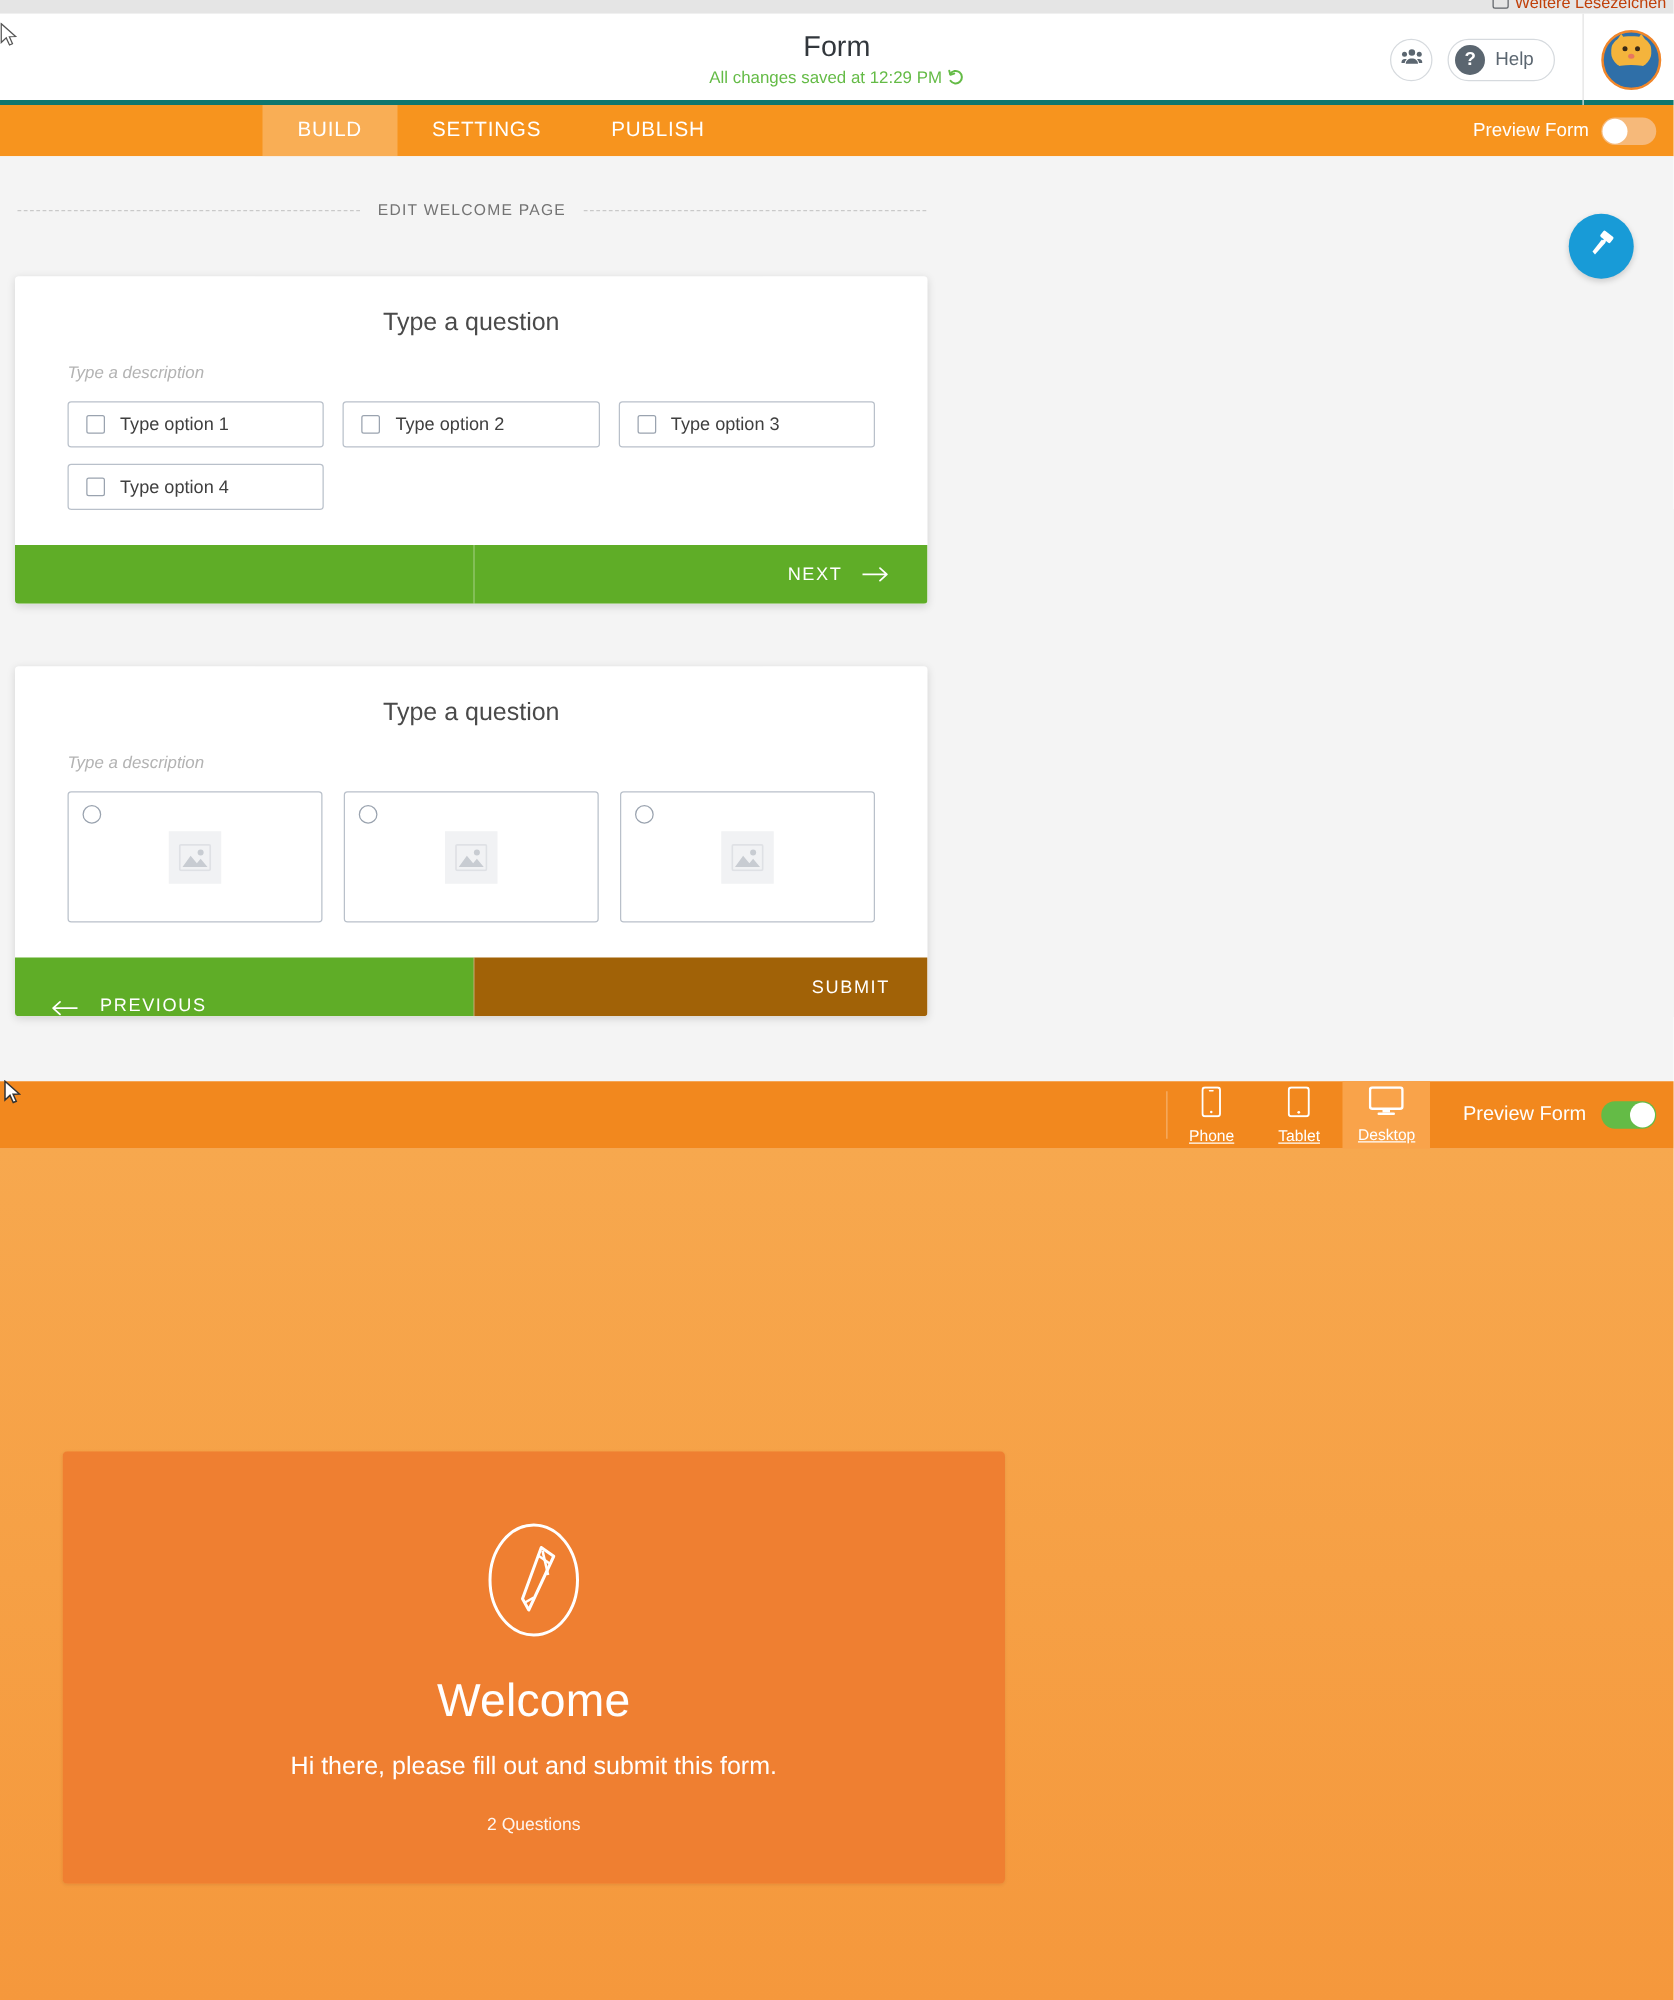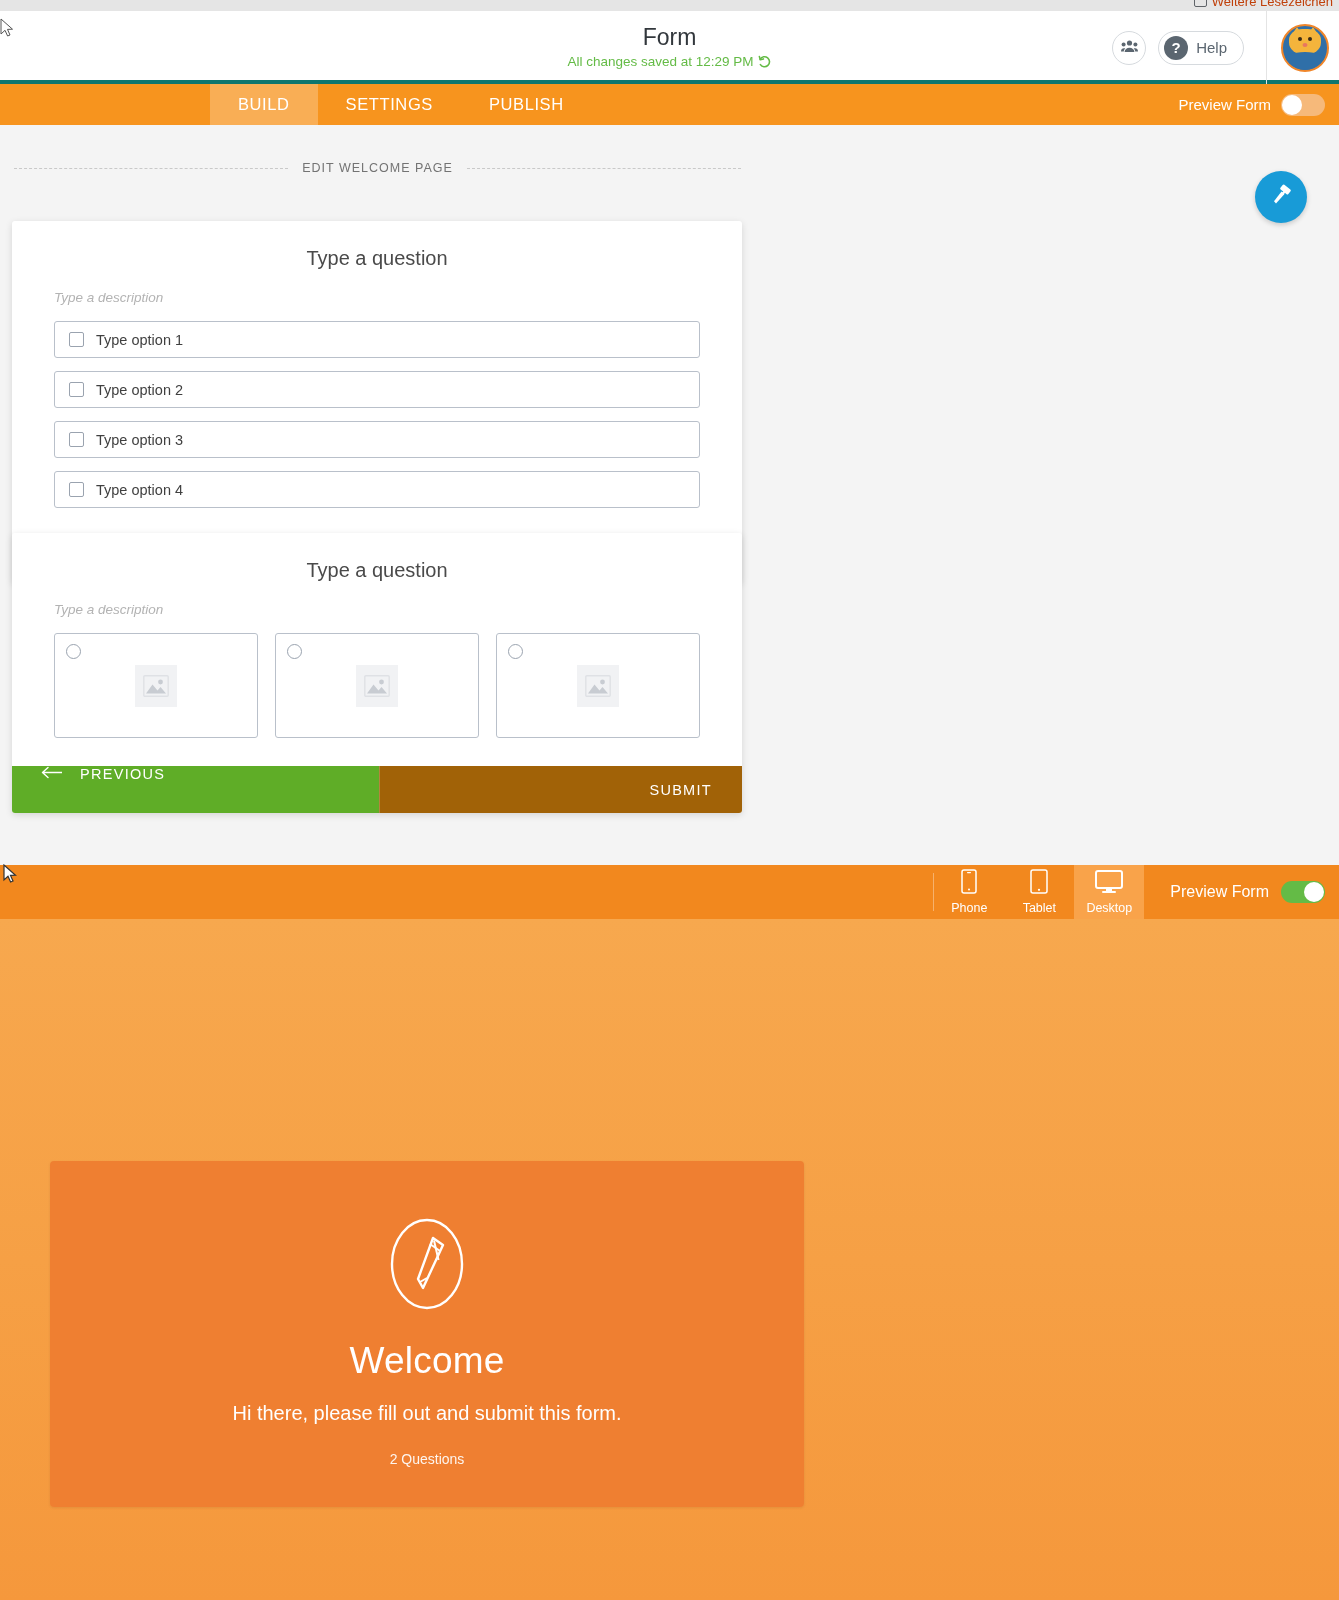--- a/index.html
+++ b/index.html
@@ -144,21 +144,21 @@
 
   .qcard-body { padding: 26px 42px 28px 42px; }
   .q-title {
     text-align: center; font-size: 20px; color: #4a4a4a; font-weight: 400;
     margin-bottom: 20px; cursor: text;
   }
   .q-desc {
     font-size: 13.5px; color: #b3b3b3; font-style: italic;
     margin-bottom: 16px; cursor: text;
   }
-  .opt-grid { display: grid; grid-template-columns: 1fr; gap: 13px 15px; }
+  .opt-grid { display: grid; grid-template-columns: 1fr 1fr 1fr; gap: 13px 15px; }
   .opt-box {
     border: 1px solid #b9c0ca; border-radius: 3px; height: 37px;
     display: flex; align-items: center; gap: 12px; padding: 0 14px;
     cursor: pointer; background: #fff;
   }
   .opt-check {
     width: 15px; height: 15px; border: 1.5px solid #9aa3af; border-radius: 2px;
     background: #fff; flex: none;
   }
   .opt-label { font-size: 14.5px; color: #3f3f3f; }
@@ -173,42 +173,42 @@
     width: 15px; height: 15px; border: 1.5px solid #9aa3af; border-radius: 50%;
   }
   .img-ph {
     position: absolute; left: 50%; top: 50%; transform: translate(-50%,-50%);
     width: 42px; height: 42px; background: #f1f2f4;
     display: flex; align-items: center; justify-content: center;
   }
 
   .qcard-footer { display: flex; height: 47px; }
   .btn-prev, .btn-spacer {
-    flex: 0 0 367px; background: #5fad27; display: flex; align-items: flex-start;
+    flex: 0 0 367px; background: #5fad27; display: flex; align-items: flex-end;
     padding: 0 28px; color: #fff; cursor: pointer;
   }
   .btn-next, .btn-submit {
     flex: 1; background: #5fad27; display: flex; align-items: center;
     justify-content: flex-end; padding: 0 30px; color: #fff; cursor: pointer;
     border-left: 1px solid rgba(255,255,255,.22);
   }
   .btn-submit { background: #a16207; }
   .btn-txt { font-size: 14.5px; letter-spacing: 1.3px; }
   .arrow { margin-left: 16px; display: inline-flex; }
   .arrow-l { margin-right: 18px; display: inline-flex; }
 
   
   .devicebar {
     position: absolute; top: 865px; left: 0; width: 1339px; height: 54px;
     background: #f2881e; display: flex; justify-content: flex-end; align-items: stretch;
   }
   .dev-sep { width: 1px; background: rgba(255,255,255,.35); margin: 8px 0; }
   .dev-item {
     width: 70px; display: flex; flex-direction: column; align-items: center;
-    justify-content: center; gap: 3px; color: #fff; cursor: pointer;
+    justify-content: center; gap: 3px; color: #fff; cursor: pointer; text-decoration: underline;
   }
   .dev-item.active { background: #f9a34a; }
   .dev-label { font-size: 12.5px; }
   .dev-preview {
     display: flex; align-items: center; gap: 12px; padding: 0 14px 0 26px;
     color: #fff; font-size: 16px;
   }
   .toggle-on { width: 44px; height: 22px; border-radius: 11px; background: #64bb46; position: relative; cursor: pointer; flex: none; }
   .toggle-on .knob { position: absolute; top: 1px; right: 1px; width: 20px; height: 20px; border-radius: 50%; background: #fff; }
 

